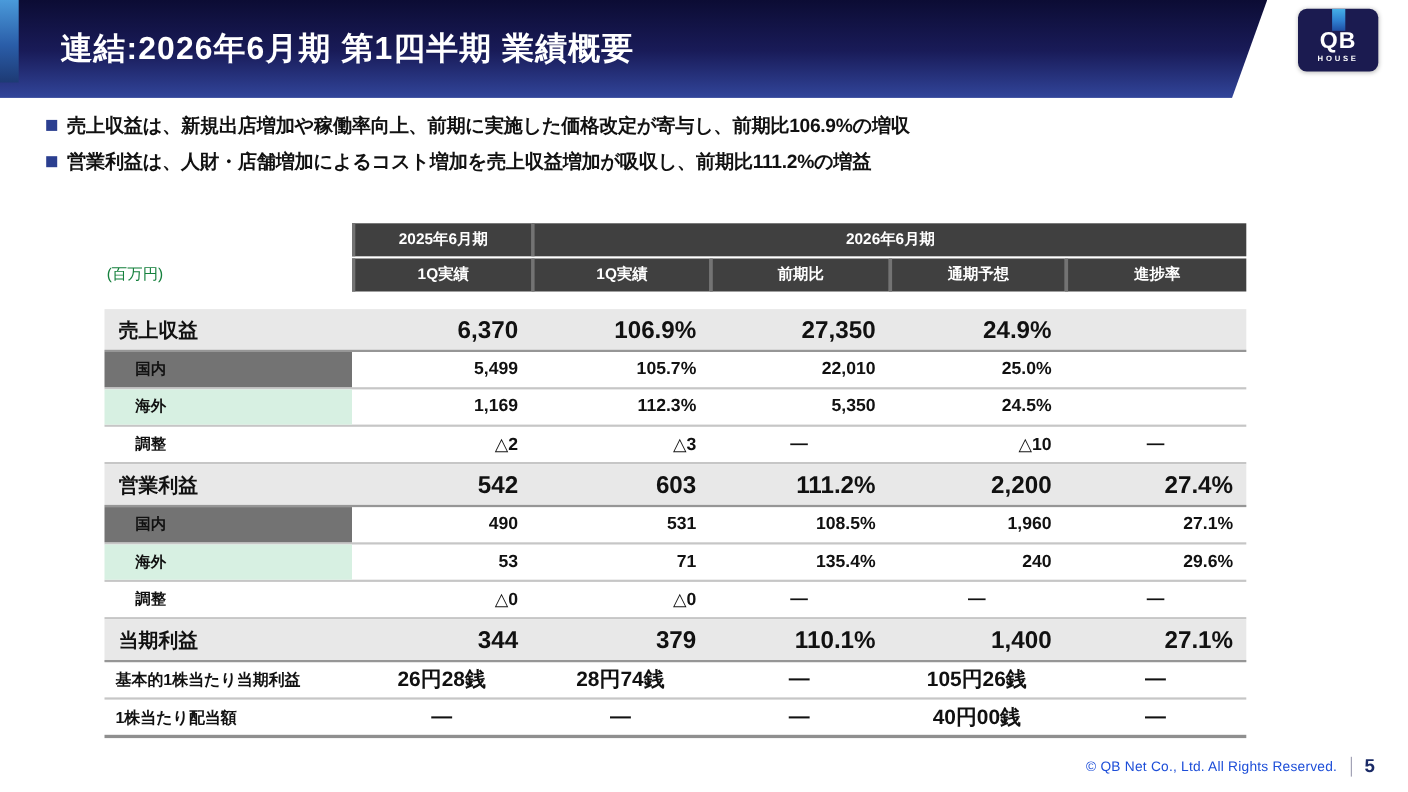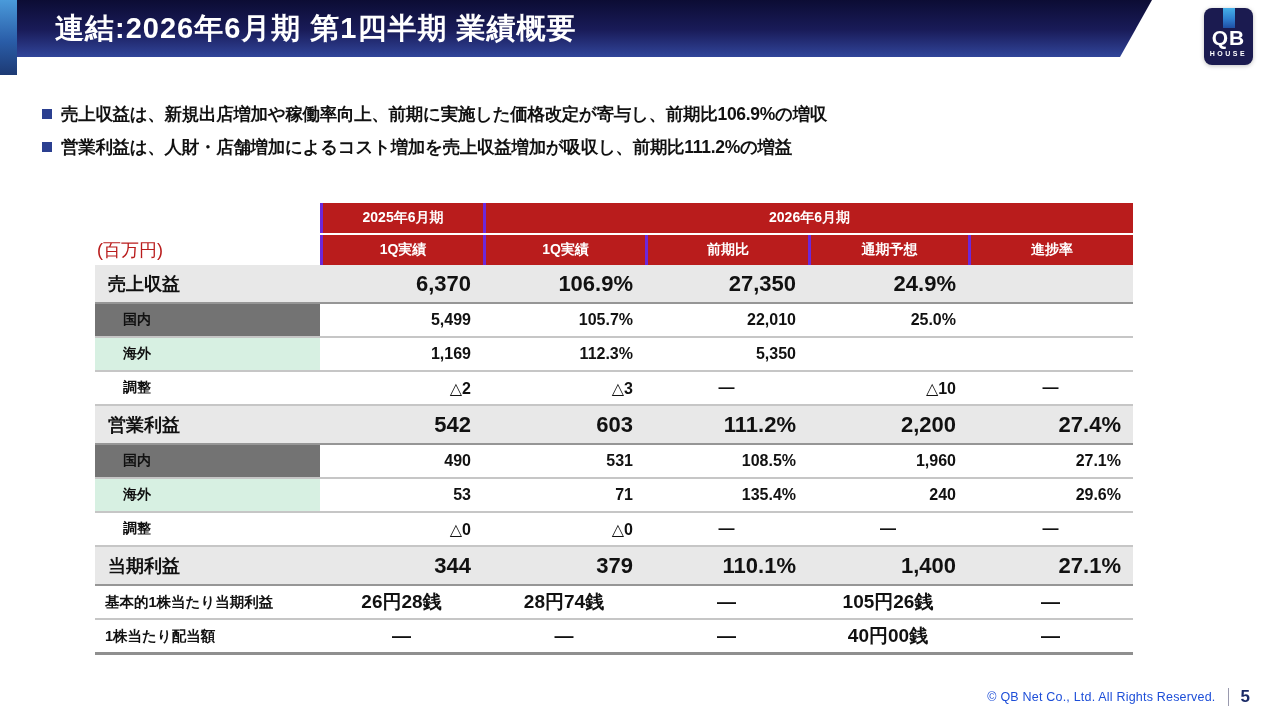--- a/index.html
+++ b/index.html
@@ -8,21 +8,21 @@
     position: relative;
     width: 1280px; height: 720px;
     background: #ffffff;
     font-family: "Liberation Sans", "DejaVu Sans", sans-serif;
     overflow: hidden;
   }
 
   
   .titlebar {
     position: absolute; left: 0; top: 0;
-    width: 1152px; height: 57px;
+    width: 1152px; height: 89px;
     background: linear-gradient(180deg, #0c0c34 0%, #191b58 52%, #31459a 100%);
     clip-path: polygon(0 0, 100% 0, calc(100% - 32px) 100%, 0 100%);
     display: flex; align-items: center;
   }
   .accent {
     position: absolute; left: 0; top: 0;
     width: 17px; height: 75px;
     background: linear-gradient(180deg, #4a9ada 0%, #2a5da8 55%, #1d3a74 100%);
   }
   .titlebar h1 {
@@ -30,21 +30,21 @@
     font-size: 29px;
     font-weight: bold;
     letter-spacing: 1px;
     padding-left: 55px;
     white-space: nowrap;
   }
 
   
   .logo {
     position: absolute; top: 8px; right: 27px;
-    width: 49px; height: 57px;
+    width: 73px; height: 57px;
     background: #1b1b50;
     border-radius: 8px;
     box-shadow: 0 1px 4px rgba(0,0,0,0.25);
     display: flex; flex-direction: column; align-items: center; justify-content: flex-end;
     padding-bottom: 7px;
     overflow: hidden;
   }
   .logo-tab {
     position: absolute; top: 0; left 50%;
     left: 50%; transform: translateX(-50%);
@@ -84,34 +84,34 @@
   .row-grid {
     display: grid;
     grid-template-columns: 225px 163px 162px 163px 160px 165px;
   }
   .cell { display: flex; align-items: center; }
 
   
   .thead-group .cell, .thead-sub .cell { min-height: 30px; justify-content: center; }
   .thead-sub { margin-top: 2px; }
   .navy {
-    background: #b91c1c;
+    background: #404040;
     color: #ffffff; font-size: 14px; font-weight: bold;
-    border-left: 3px solid #6d28d9;
+    border-left: 3px solid #737373;
   }
   .cell.blank { background: transparent; }
   .cell.unit {
     background: transparent; justify-content: flex-start;
-    font-size: 18px; color: #b91c1c; font-weight: normal; padding-left: 2px; text-align: center;
+    font-size: 14px; color: #15803d; font-weight: normal; padding-left: 2px; text-align: center;
   }
   .g2025 { grid-column: 2; }
   .g2026 { grid-column: 3 / span 4; text-align: right; }
 
   
-  .tbody { margin-top: 0; }
+  .tbody { margin-top: 16px; }
   .row { display: grid; grid-template-columns: 225px 163px 162px 163px 160px 165px; }
   .row .label { justify-content: flex-start; color: #111111; }
   .row .val { justify-content: flex-end; padding-right: 12px; color: #111111; }
 
   .row.main { background: #e8e8e8; border-bottom: 2px solid #969696; }
   .row.main .cell { min-height: 37px; }
   .row.main .label { font-size: 18px; font-weight: bold; padding-left: 13px; }
   .row.main .val { font-size: 22px; font-weight: bold; }
 
   .row.sub { border-bottom: 2px solid #c6c6c6; }
@@ -191,20 +191,21 @@
       <div class="cell val">5,499</div>
       <div class="cell val">105.7%</div>
       <div class="cell val">22,010</div>
       <div class="cell val">25.0%</div>
     </div>
     <div class="row sub green">
       <div class="cell label">海外</div>
       <div class="cell val">1,169</div>
       <div class="cell val">112.3%</div>
       <div class="cell val">5,350</div>
+      <div class="cell val">24.5%</div>
     </div>
     <div class="row sub">
       <div class="cell label">調整</div>
       <div class="cell val">△2</div>
       <div class="cell val">△3</div>
       <div class="cell val dash">―</div>
       <div class="cell val">△10</div>
       <div class="cell val dash">―</div>
     </div>
     <div class="row main">

